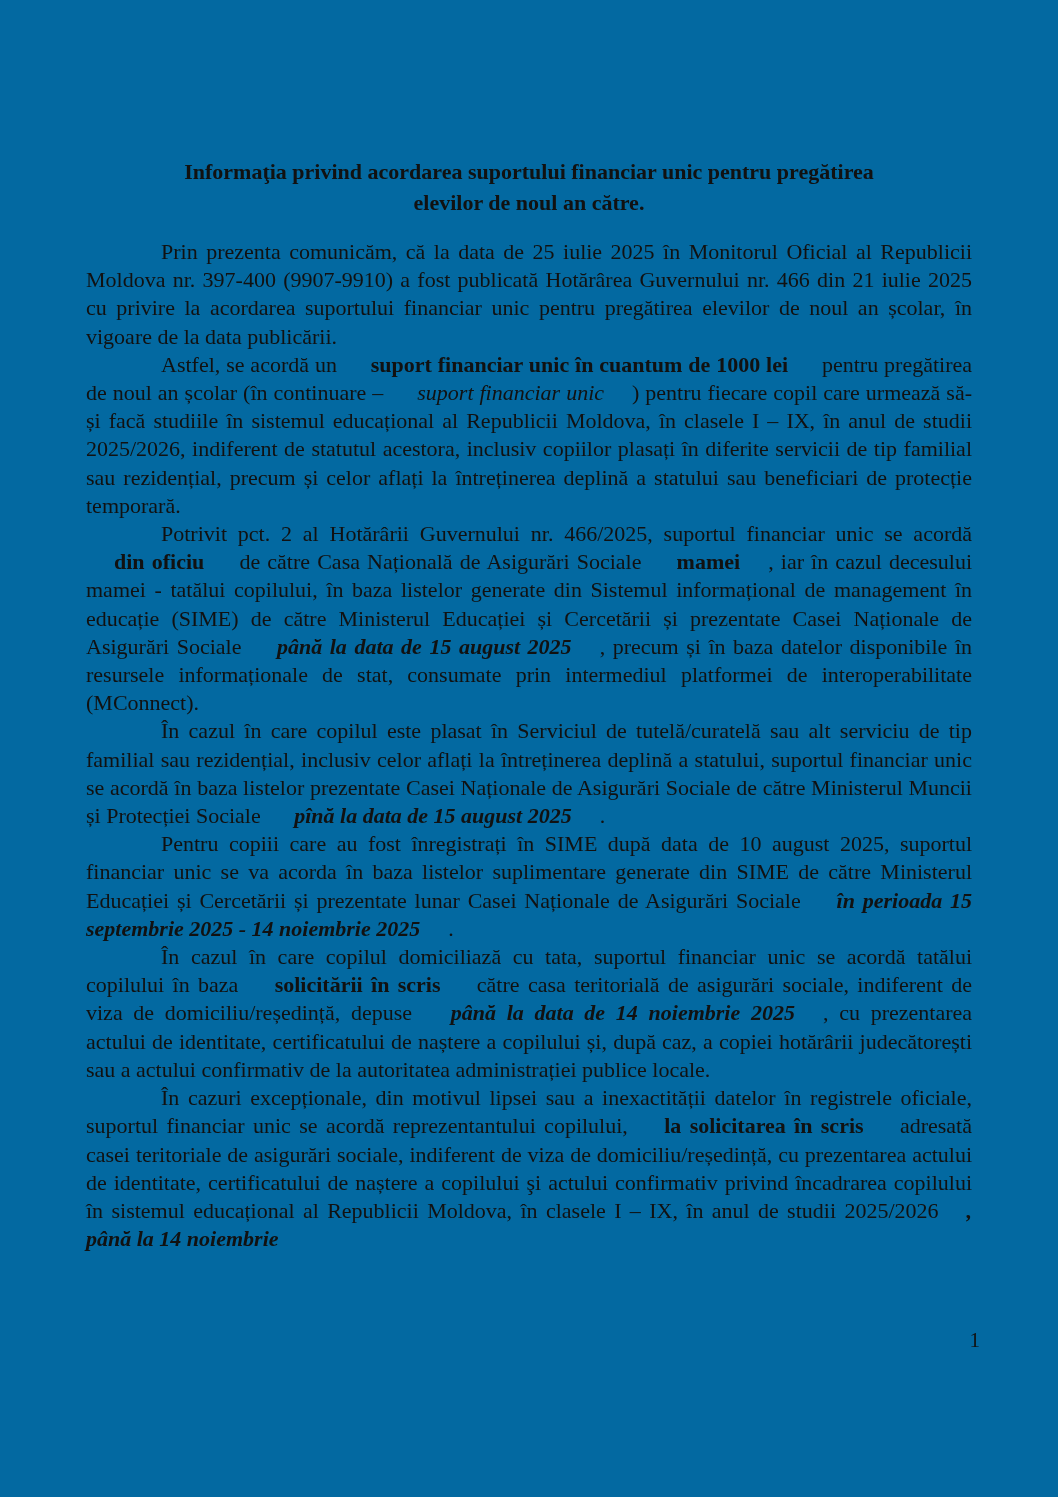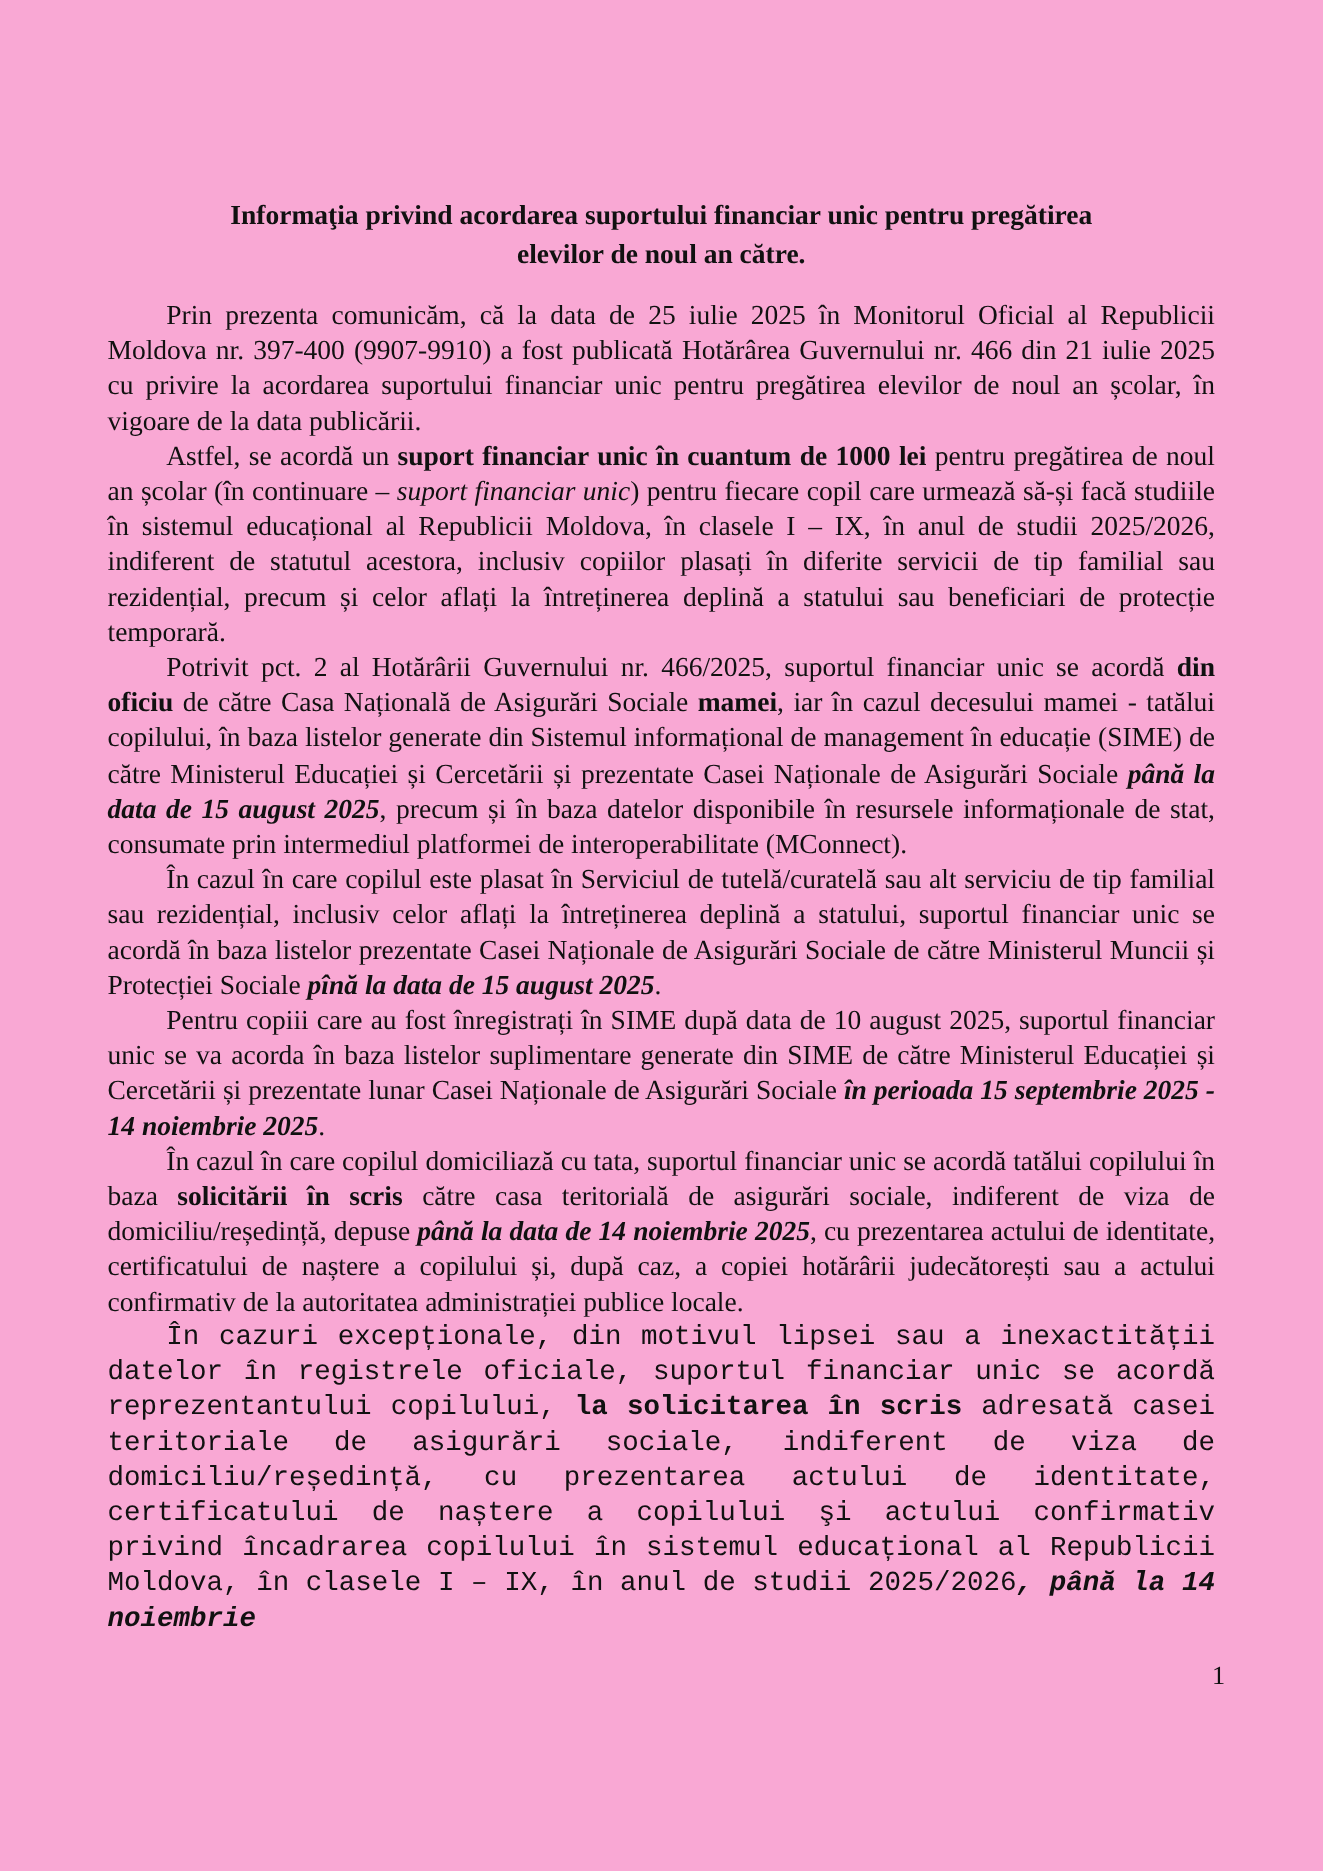--- a/index.html
+++ b/index.html
@@ -4,21 +4,21 @@
 <style>
   html, body {
     margin: 0;
     padding: 0;
     background: #ffffff;
   }
   .page {
     position: relative;
     width: 1058px;
     height: 1497px;
-    background: #f9a8d4;
+    background: #0369a1;
     overflow: hidden;
     font-family: "Liberation Serif", serif;
     color: #111111;
   }
   .content {
     position: absolute;
     left: 86px;
     top: 156px;
     width: 886px;
   }
@@ -35,26 +35,26 @@
   .body-text {
     margin-top: 20px;
   }
   p.para {
     margin: 0;
     font-size: 22px;
     line-height: 28.2px;
     text-align: justify;
     text-indent: 47px;
   }
-  p.para span { white-space: pre-wrap; }
+  p.para span { white-space: pre-wrap; margin-left: 28px; }
   .mt-11 { margin-top: 11px; }
   .mt-8  { margin-top: 8px; }
   .mt-6  { margin-top: 6px; }
   .mt-20 { margin-top: 20px; }
-  .mt-12 { margin-top: 12px; font-family: Liberation Mono, monospace; }
+  .mt-12 { margin-top: 12px; }
   .b { font-weight: 700; }
   .i { font-style: italic; }
   .page-number {
     position: absolute;
     top: 1328px;
     right: 78px;
     font-size: 21px;
     line-height: 24px;
   }
 </style>

